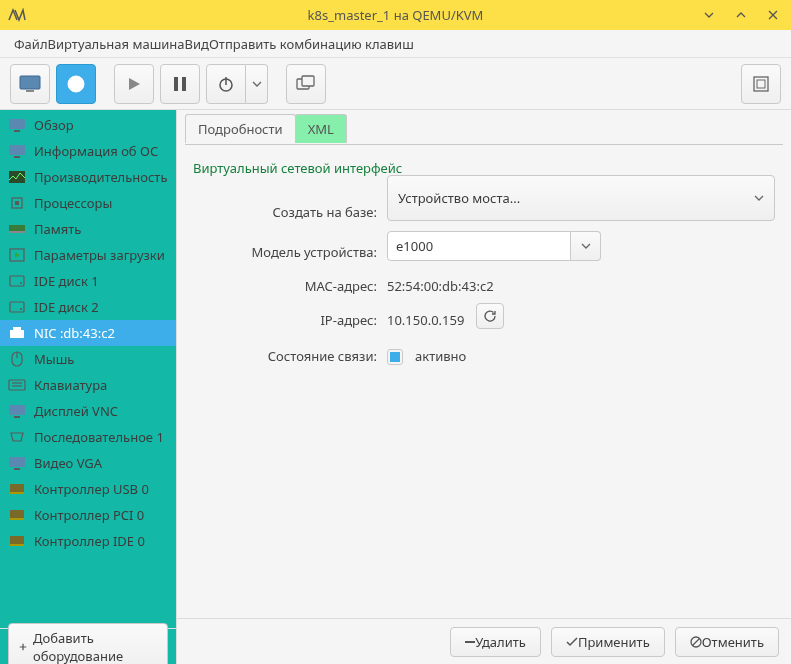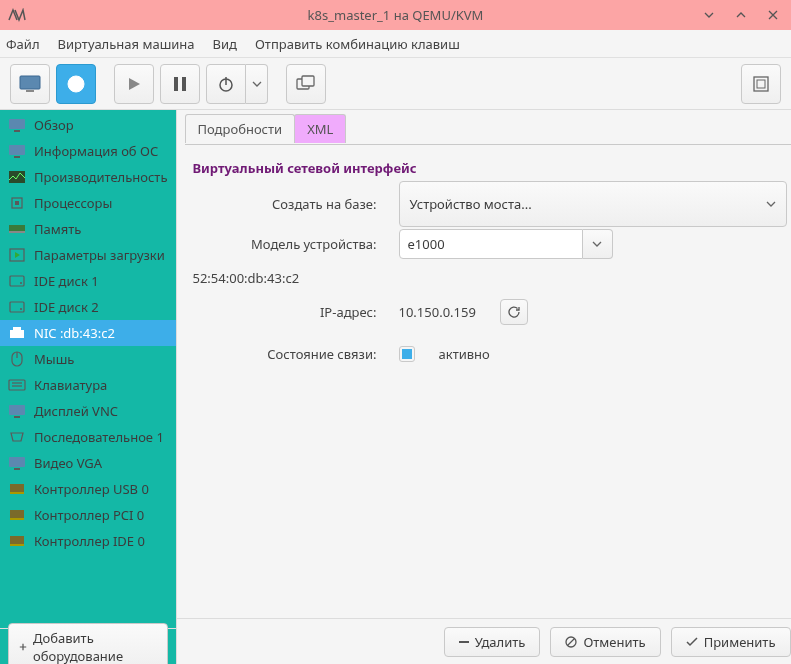--- a/index.html
+++ b/index.html
@@ -1,60 +1,60 @@
 <!DOCTYPE html>
 <html><head>
 <meta charset="utf-8">
 <style>
 *{box-sizing:border-box;margin:0;padding:0;font-family:"Noto Sans",Ubuntu,Cantarell,sans-serif;font-size:13px;color:#3c3c3c}
 body{background:#f5f5f5;width:791px;height:664px;display:flex;flex-direction:column;overflow:hidden}
-.titlebar{height:30px;display:flex;align-items:center;background:#fca5a5;padding:0 8px;gap:12px}
+.titlebar{height:30px;display:flex;align-items:center;background:#fde047;padding:0 8px;gap:12px}
 .titlebar .spacer{flex:1}
 .titlebar .title{position:absolute;left:0;right:0;text-align:center;color:#555;pointer-events:none}
 .app-icon{width:18px;height:18px;display:flex;align-items:center;justify-content:center}
 .win-btn{width:20px;height:20px;display:flex;align-items:center;justify-content:center;color:#555}
-.menubar{height:28px;display:flex;align-items:center;padding:0 6px;gap:18px;background:#f5f5f5;border-bottom:1px solid #e0e0e0}
+.menubar{height:28px;display:flex;align-items:center;padding:0 14px;background:#f5f5f5;border-bottom:1px solid #e0e0e0}
 .menubar span{color:#444}
 .toolbar{height:52px;display:flex;align-items:center;padding:6px 10px;gap:6px;background:#f5f5f5;border-bottom:1px solid #dcdcdc}
 .tb-btn{width:40px;height:40px;border:1px solid #c9c9c9;border-radius:4px;background:linear-gradient(#fafafa,#efefef);display:flex;align-items:center;justify-content:center;color:#555}
 .tb-btn.narrow{width:22px}
 .tb-btn.active{background:#3daee9;border-color:#2b9ad0}
 .tb-btn.active svg *{stroke:#fff;fill:#fff}
 .tb-sep{width:6px}
 .tb-flex{flex:1}
 .content{flex:1;display:flex;overflow:hidden}
 .sidebar{width:196px;border-right:1px solid #dcdcdc;background:#14b8a6;display:flex;flex-direction:column}
 .sidebar-list{flex:1;overflow:auto;padding-top:2px}
 .sbi{height:26px;display:flex;align-items:center;gap:8px;padding:0 8px;color:#444}
 .sbi.selected{background:#3daee9;color:#fff}
 .sbi.selected .lbl{color:#fff}
 .sbi .lbl{white-space:nowrap;overflow:hidden;text-overflow:ellipsis}
 .sb-ico{width:18px;height:16px;flex-shrink:0;display:flex;align-items:center;justify-content:center}
 .add-hw{height:36px;border-top:1px solid #e0e0e0;display:flex;align-items:center;padding:0 8px}
 .add-hw-btn{border:1px solid #c9c9c9;border-radius:4px;background:linear-gradient(#fafafa,#efefef);padding:5px 10px;display:flex;align-items:center;gap:6px}
 .main{flex:1;display:flex;flex-direction:column;background:#f5f5f5}
 .tabs{height:30px;display:flex;align-items:flex-start;padding:0 8px;margin-top:4px}
-.tab{padding:5px 12px;border:1px solid #c9c9c9;border-bottom:none;background:#f0abfc;border-radius:3px 3px 0 0;margin-right:-1px;color:#555}
+.tab{padding:5px 12px;border:1px solid #c9c9c9;border-bottom:none;background:#86efac;border-radius:3px 3px 0 0;margin-right:-1px;color:#555}
 .tab.active{background:#f5f5f5;position:relative;z-index:2}
 .tabline{height:1px;background:#c9c9c9;margin:0 8px}
 .panel{flex:1;padding:14px 16px}
-.panel h3{font-weight:bold;color:#701a75;margin-bottom:10px}
-.row{display:flex;align-items:center;height:34px;gap:20px}
+.panel h3{font-weight:normal;color:#15803d;margin-bottom:10px}
+.row{display:flex;align-items:flex-end;height:34px;gap:8px}
 .row .label{width:186px;text-align:right;color:#444;padding-right:2px}
 .select{flex:0 0 388px;height:46px;border:1px solid #c9c9c9;border-radius:4px;background:linear-gradient(#fafafa,#efefef);display:flex;align-items:center;padding:0 10px;justify-content:space-between}
 .input{width:166px;height:30px;border:1px solid #c9c9c9;border-radius:4px;background:#fff;padding:0 8px;display:flex;align-items:center}
 .combo{display:flex}
 .combo .input{width:184px;border-radius:4px 0 0 4px}
 .combo .dd{width:30px;height:30px;border:1px solid #c9c9c9;border-left:none;border-radius:0 4px 4px 0;background:linear-gradient(#fafafa,#efefef);display:flex;align-items:center;justify-content:center}
 .static{color:#444}
 .refresh{width:28px;height:26px;border:1px solid #c9c9c9;border-radius:4px;background:linear-gradient(#fafafa,#efefef);display:flex;align-items:center;justify-content:center;margin-left:4px}
 .chk{width:16px;height:16px;border:1px solid #c9c9c9;border-radius:3px;display:flex;align-items:center;justify-content:center;margin-right:4px}
 .chk .inner{width:10px;height:10px;background:#3daee9}
 .footer{height:46px;border-top:1px solid #dcdcdc;display:flex;align-items:center;justify-content:flex-end;padding:0 12px;gap:10px}
-.btn{height:30px;border:1px solid #c9c9c9;border-radius:4px;background:linear-gradient(#fafafa,#efefef);padding:0 14px;display:flex;align-items:center;gap:6px}
+.btn{height:30px;border:1px solid #c9c9c9;border-radius:4px;background:linear-gradient(#fafafa,#efefef);padding:0 14px;display:flex;align-items:center;}
 svg{display:block}
 </style>
 </head>
 <body>
 
 <div class="titlebar">
   <span class="app-icon">
       <svg width="18" height="14" viewBox="0 0 18 14">
         <path d="M1 12 L5 2 L9 12 M7 2 L11 12 L15 2 L17 12" stroke="#555" stroke-width="1.5" fill="none"></path>
       </svg>
@@ -335,57 +335,58 @@
             </div>
           <div class="dd">
               <svg width="10" height="6" viewBox="0 0 10 6">
                 <path d="M1 1 L5 5 L9 1" stroke="#666" stroke-width="1.3" fill="none"></path>
               </svg>
             </div>
         </div>
       </div>
 
       <div class="row">
+        <div class="label">MAC-адрес:</div>
         <div class="static">52:54:00:db:43:c2</div>
       </div>
 
       <div class="row">
         <div class="label">IP-адрес:</div>
         <div class="static">10.150.0.159</div>
         <div class="refresh">
             <svg width="14" height="14" viewBox="0 0 14 14">
               <path d="M12 7 A5 5 0 1 1 10.5 3.5 M12 2 L12 5 L9 5" stroke="#555" stroke-width="1.3" fill="none"></path>
             </svg>
           </div>
       </div>
 
-      <div class="row" style="margin-top:8px">
+      <div class="row" style="margin-top:2px">
         <div class="label">Состояние связи:</div>
         <div class="chk">
             <div class="inner"></div>
           </div>
         <span class="static">активно</span>
       </div>
     </div>
 
     <div class="footer">
       <div class="btn">
           <svg width="10" height="2" viewBox="0 0 10 2">
             <rect width="10" height="2" fill="#555"></rect>
           </svg>
           <span>Удалить</span>
         </div>
       <div class="btn">
+          <svg width="12" height="10" viewBox="0 0 12 10">
+            <path d="M1 5 L4 8 L11 1" stroke="#555" stroke-width="1.5" fill="none"></path>
+          </svg>
+          <span>Применить</span>
+        </div>
+      <div class="btn">
           <svg width="12" height="12" viewBox="0 0 12 12">
             <circle cx="6" cy="6" r="5" stroke="#555" fill="none" stroke-width="1.3"></circle>
             <line x1="2.5" y1="9.5" x2="9.5" y2="2.5" stroke="#555" stroke-width="1.3"></line>
           </svg>
           <span>Отменить</span>
         </div>
-      <div class="btn">
-          <svg width="12" height="10" viewBox="0 0 12 10">
-            <path d="M1 5 L4 8 L11 1" stroke="#555" stroke-width="1.5" fill="none"></path>
-          </svg>
-          <span>Применить</span>
-        </div>
     </div>
   </div>
 </div>
 
 </body></html>

